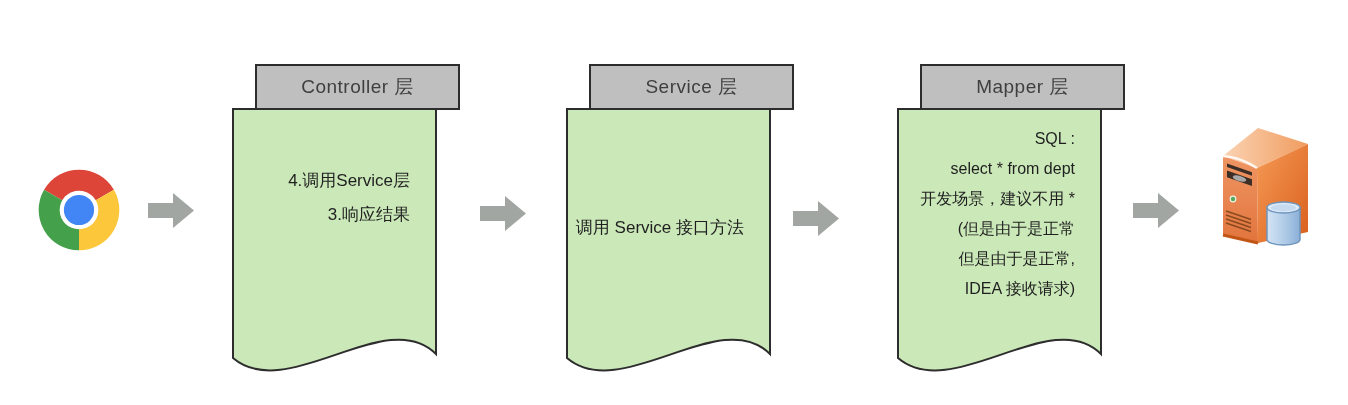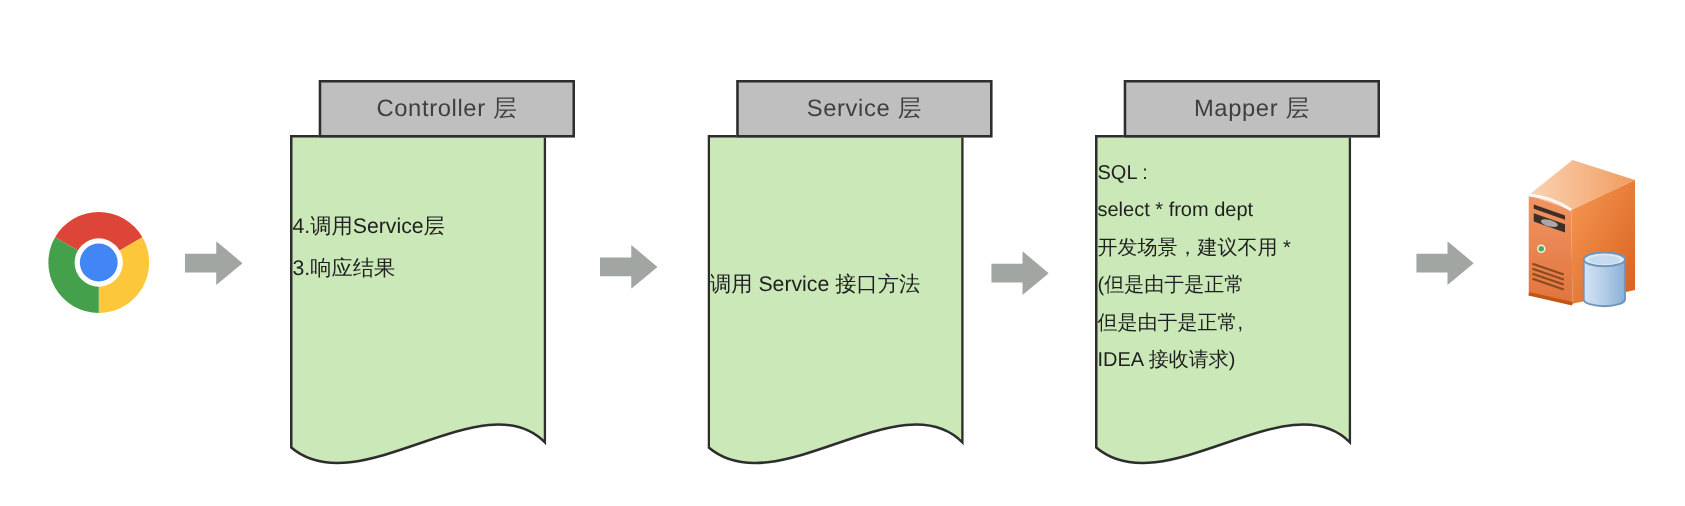--- a/index.html
+++ b/index.html
@@ -10,21 +10,21 @@
   .abs{position:absolute;}
   
   .flow-box{position:absolute;top:64px;width:205px;height:314px;}
   .box-header{
     box-sizing:border-box;width:205px;height:46px;background:#bfbfbf;
     border:2px solid #2d2d2d;display:flex;align-items:center;justify-content:center;
     font-size:19px;color:#3f3f3f;letter-spacing:0.5px;position:absolute;top:0;left:0;margin-left:23px;
   }
   .box-body-svg{position:absolute;left:0;top:44px;}
   .box-lines{
-    position:absolute;left:2px;width:176px;text-align:left;color:#1f1f1f;
+    position:absolute;left:2px;width:176px;text-align:right;color:#1f1f1f;
   }
   .lines-controller{top:100px;line-height:34px;font-size:17px;}
   .lines-service{top:154px;line-height:20px;font-size:17px;}
   .lines-mapper{top:60px;line-height:30px;font-size:16px;}
   .arrow-svg{position:absolute;}
 </style>
 </head>
 <body>
 
 <div class="canvas">
@@ -68,21 +68,21 @@
     </div>
     <div class="box-lines lines-service">
       <div>调用 Service 接口方法</div>
     </div>
   </div>
 
   <svg class="arrow-svg" style="left:793px;top:201px" width="46" height="35" viewBox="0 0 46 35">
     <polygon points="0,10 25,10 25,0 46,17.5 25,35 25,25 0,25" fill="#a1a6a2"></polygon>
   </svg>
 
-  <div class="flow-box" style="left:876px">
+  <div class="flow-box" style="left:897px">
     <svg class="box-body-svg" width="205" height="270" viewBox="0 0 205 270">
       <path d="M 1 1 H 204 V 246 C 155 196, 55 296, 1 250 Z" fill="#cbe8b8" stroke="#2d2d2d" stroke-width="2"></path>
     </svg>
     <div class="box-header">
       <span>Mapper 层</span>
     </div>
     <div class="box-lines lines-mapper">
       <div>SQL :</div>
       <div>select * from dept</div>
       <div>开发场景，建议不用 *</div>

